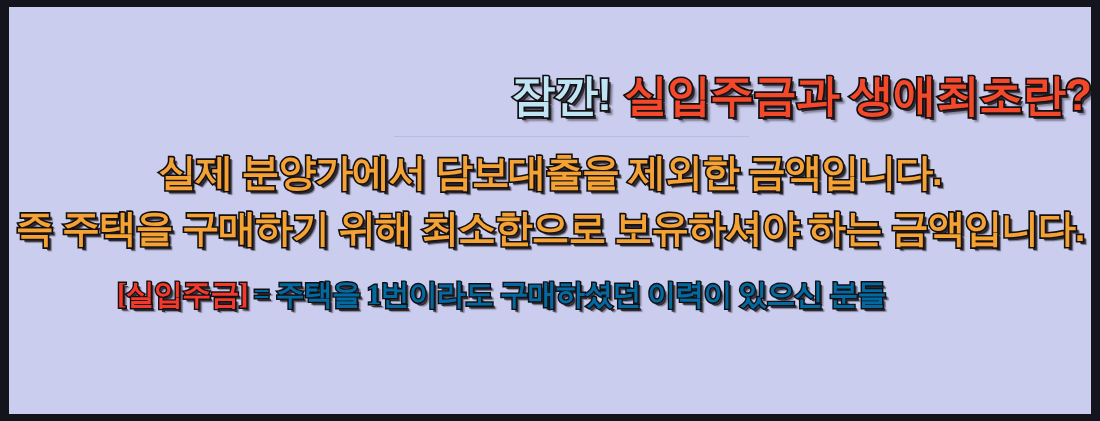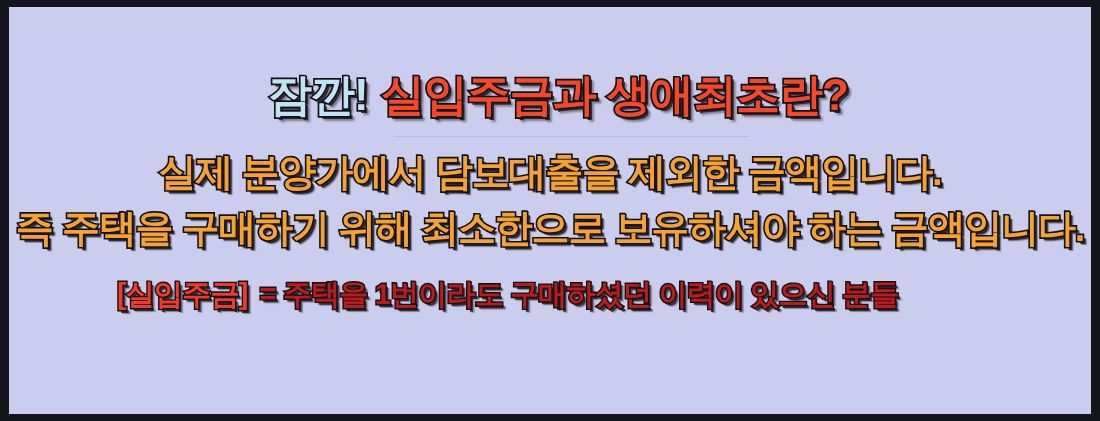--- a/index.html
+++ b/index.html
@@ -44,23 +44,23 @@
     paint-order: stroke fill;
     text-shadow:
        3px 3px 0 rgba(22,18,22,0.78),
        4px 4px 1px rgba(22,18,22,0.45);
   }
 
   
   .title-row {
     position: absolute;
     top: 66px;
-    left: 8px;
+    left: 0;
     width: 100%;
-    text-align: center;
+    text-align: right;
     white-space: nowrap;
     line-height: 1;
   }
   .title-part {
     display: inline-block;
     font-size: 44px;
     font-weight: 700;
     letter-spacing: -1px;
     -webkit-text-stroke: 3.4px #120f11;
     paint-order: stroke fill;
@@ -101,23 +101,24 @@
   }
   #line4 { top: 273px; left: 108px; }
   #line5 { top: 315px; left: 108px; }
 
   .defline span {
     -webkit-text-stroke: 2.8px #120f11;
     paint-order: stroke fill;
     text-shadow:
        2.5px 2.5px 0 rgba(22,18,22,0.78),
        4px 4px 1px rgba(22,18,22,0.40);
+    font-family: Liberation Serif, serif;
   }
   .tag   { color: #f4382a; }
-  .plain { color: #b91c1c; margin-left: 12px; }
+  .plain { color: #0369a1; margin-left: 6px; }
 </style>
 </head>
 <body>
 
 <div class="slide">
   <div class="canvas">
 
     <div class="title-row">
       <span class="title-part t-blue">잠깐!</span><span class="title-part t-red">실입주금과 생애최초란?</span>
     </div>

